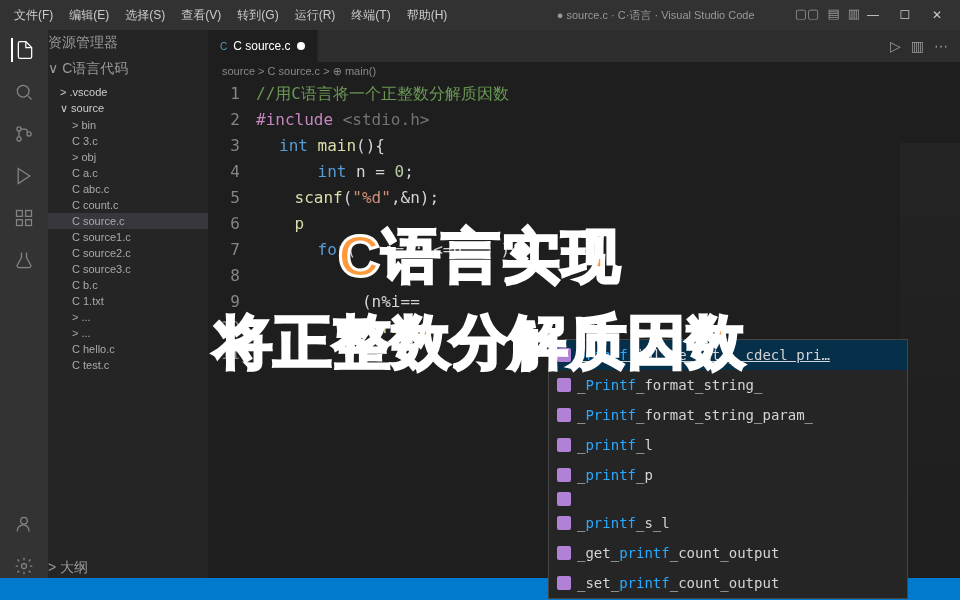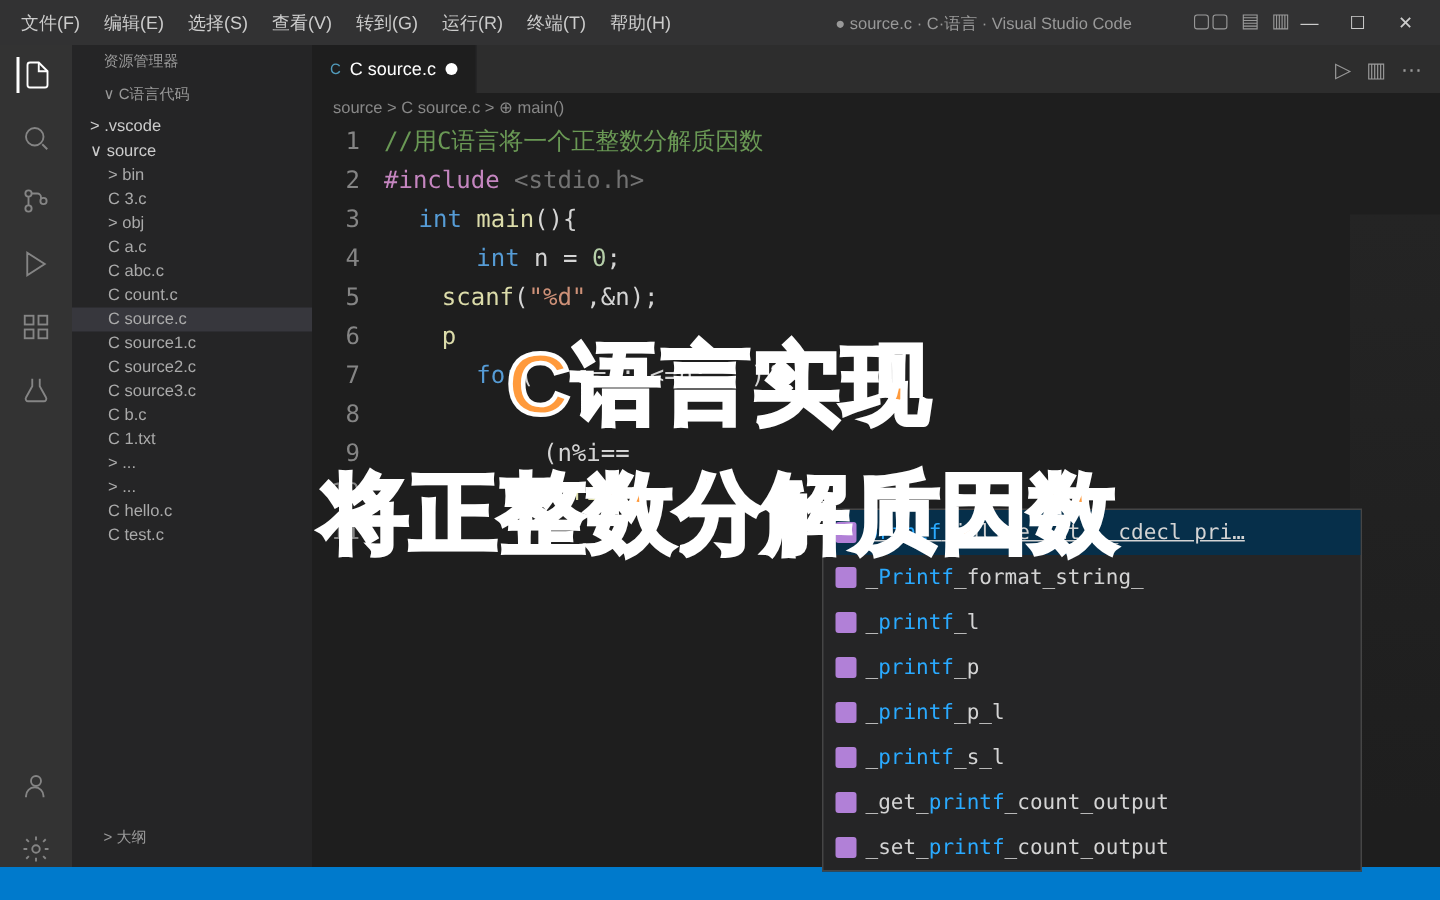--- a/index.html
+++ b/index.html
@@ -12,21 +12,21 @@
 .titlebar .win-controls span { width: 30px; height: 22px; display: flex; align-items: center; justify-content: center; color: #ccc; }
 .layout-icons { position: absolute; right: 100px; top: 6px; display: flex; gap: 8px; color: #999; font-size: 13px; }
 
 .main { display: flex; height: calc(100% - 52px); }
 .activity-bar { width: 48px; background: #333; display: flex; flex-direction: column; align-items: center; padding-top: 8px; gap: 18px; }
 .activity-bar .icon { width: 24px; height: 24px; color: #858585; display: flex; align-items: center; justify-content: center; font-size: 18px; }
 .activity-bar .icon.active { color: #fff; border-left: 2px solid #fff; margin-left: -2px; padding-left: 2px; }
 .activity-bar .spacer { flex: 1; }
 
 .sidebar { width: 160px; background: #252526; color: #ccc; font-size: 11px; overflow: hidden; }
-.sidebar .section-header { padding: 4px 21px; text-transform: uppercase; font-size: 10px; color: #999; display: flex; align-items: center; gap: 4px; }
+.sidebar .section-header { padding: 4px 0; text-transform: uppercase; font-size: 14px; color: #999; display: flex; align-items: center; gap: 4px; }
 .sidebar .tree { padding: 2px 0; }
 .sidebar .tree-item { padding: 2px 8px 2px 20px; color: #aaa; white-space: nowrap; display: flex; align-items: center; gap: 4px; }
 .sidebar .tree-item.folder { padding-left: 12px; color: #ccc; }
 .sidebar .tree-item.file { padding-left: 24px; }
 .sidebar .tree-item.selected { background: #37373d; }
 .file-icon-c { color: #519aba; font-size: 10px; }
 
 .editor { flex: 1; background: #1e1e1e; display: flex; flex-direction: column; }
 .tabs { height: 32px; background: #2d2d2d; display: flex; align-items: stretch; }
 .tab { background: #1e1e1e; padding: 0 12px; display: flex; align-items: center; gap: 6px; color: #fff; font-size: 12px; border-right: 1px solid #252526; }
@@ -199,29 +199,32 @@
           <div class="item selected">
             <span class="ac-icon"></span>
             <span><span class="ac-hl">printf</span>  inline int  __cdecl pri…</span>
           </div>
           <div class="item">
             <span class="ac-icon"></span>
             <span>_<span class="ac-hl">Printf</span>_format_string_</span>
           </div>
           <div class="item">
             <span class="ac-icon"></span>
+            <span>_<span class="ac-hl">Printf</span>_format_string_param_</span>
+          </div>
+          <div class="item">
+            <span class="ac-icon"></span>
             <span>_<span class="ac-hl">printf</span>_l</span>
           </div>
           <div class="item">
             <span class="ac-icon"></span>
             <span>_<span class="ac-hl">printf</span>_p</span>
           </div>
           <div class="item">
             <span class="ac-icon"></span>
-            <span>_<span class="ac-hl">printf</span>_p_l</span>
           </div>
           <div class="item">
             <span class="ac-icon"></span>
             <span>_<span class="ac-hl">printf</span>_s_l</span>
           </div>
           <div class="item">
             <span class="ac-icon"></span>
             <span>_get_<span class="ac-hl">printf</span>_count_output</span>
           </div>
           <div class="item">

